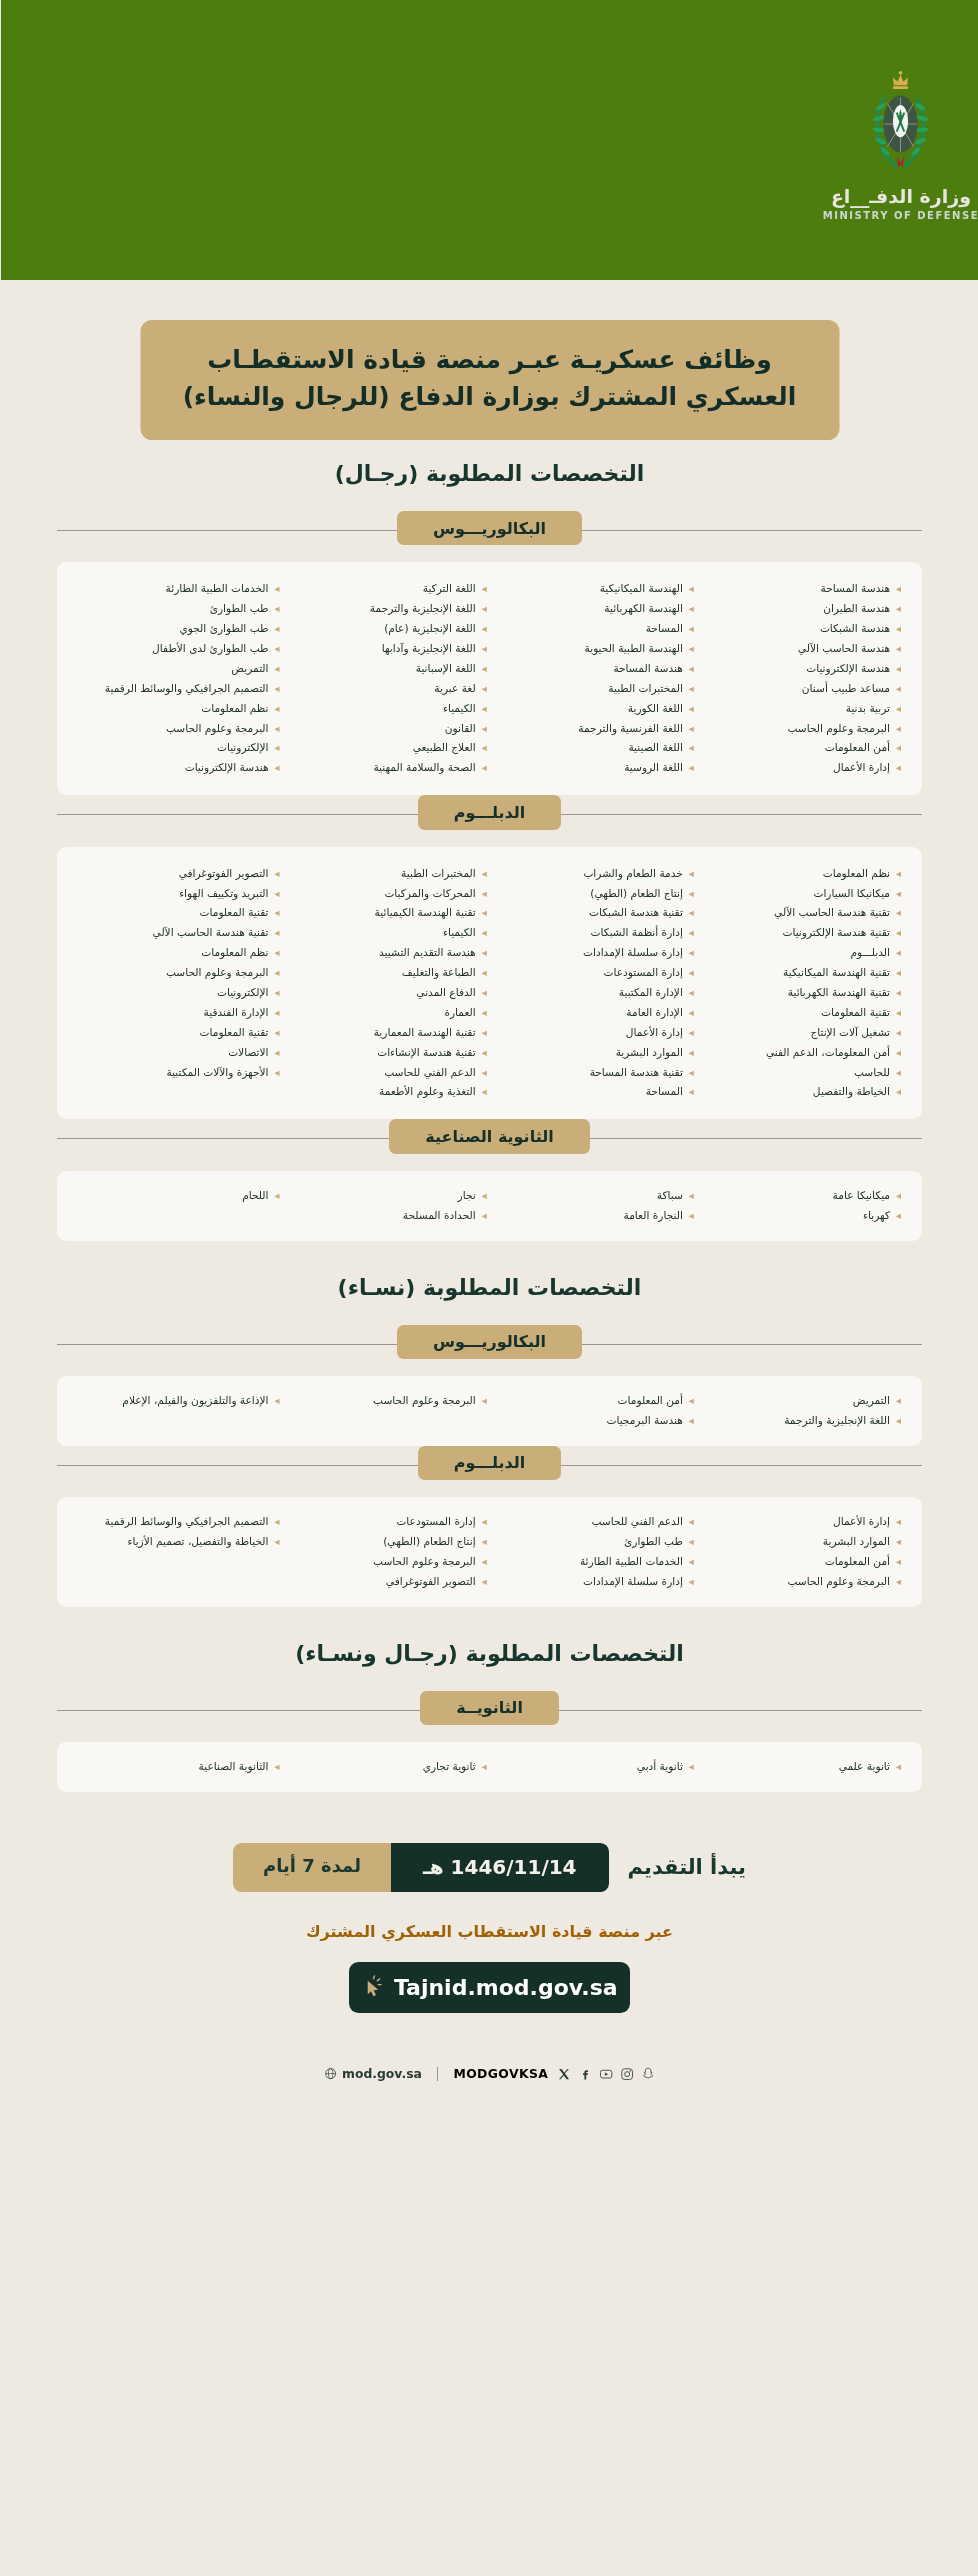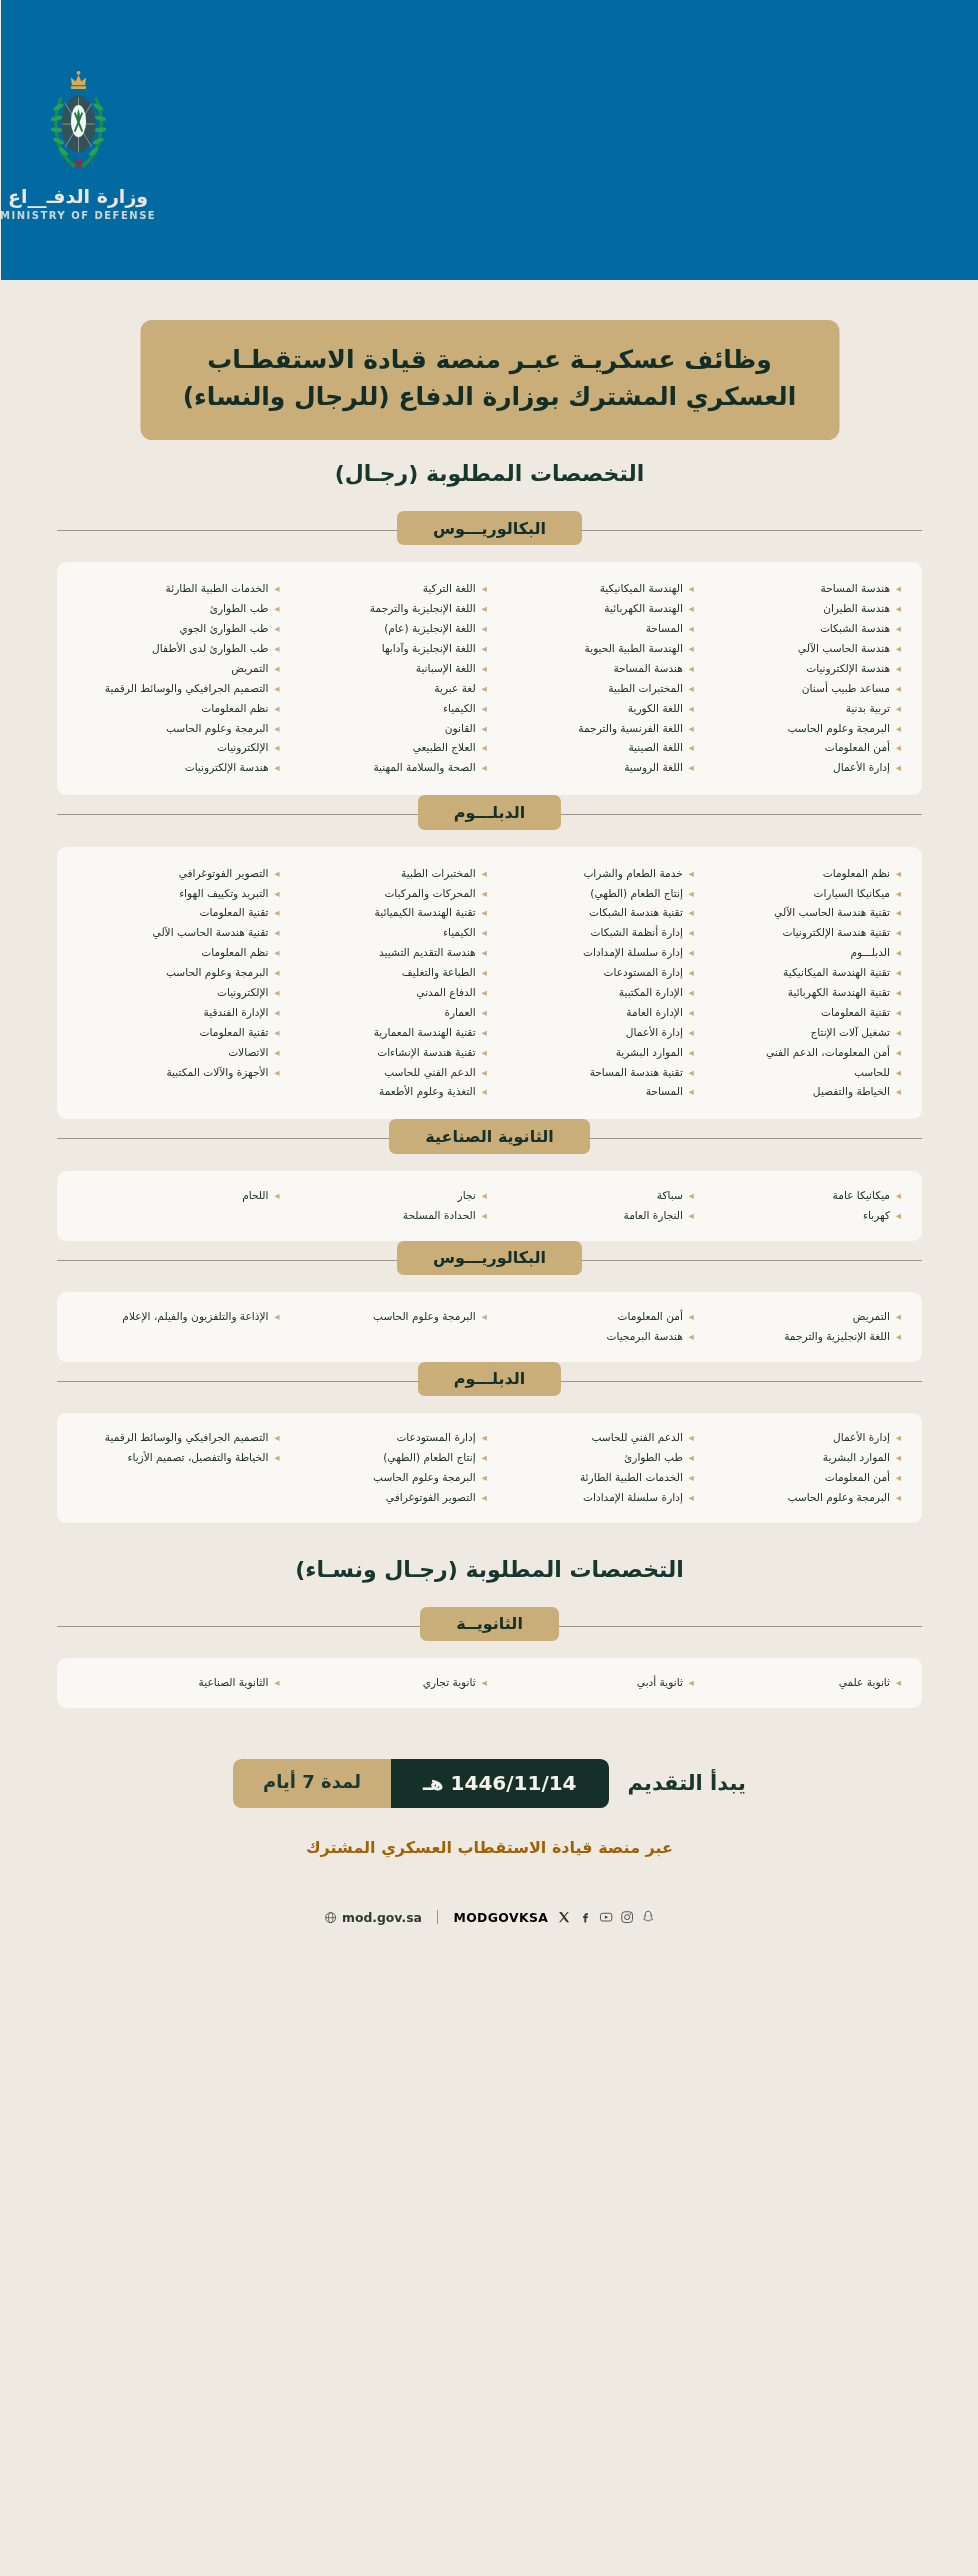--- a/index.html
+++ b/index.html
@@ -5,25 +5,25 @@
   * { box-sizing: border-box; margin: 0; padding: 0; }
   html, body {
     width: 979px;
     background: #efeae1;
     font-family: "DejaVu Sans", "Liberation Sans", sans-serif;
   }
   body { width: 979px; min-height: 2576px; position: relative; overflow-x: hidden; }
 
   
   .header-band {
-    background: #0369a1;
+    background: #4d7c0f;
     height: 280px;
     display: flex;
     flex-direction: column;
-    align-items: flex-end;
+    align-items: flex-start;
     justify-content: center;
     position: relative;
   }
   .logo-wrap { display:flex; flex-direction:column; align-items:center; margin-top:9.5px;}
   .emblem { width: 91px; height: 112px; }
   .logo-ar {
     color: #e9e6df; font-size: 19px; letter-spacing: 1.9px;
     margin-top: 3.8px; font-weight: 600;
   }
   .logo-en {
@@ -628,20 +628,21 @@
             <span class="item-text">الحدادة المسلحة</span>
           </div>
         </div>
         <div class="col c4">
           <div class="item">
             <span class="bullet">◂</span>
             <span class="item-text">اللحام</span>
           </div>
         </div>
       </div>
+      <div class="section-title">التخصصات المطلوبة (نسـاء)</div>
       <div class="degree-head">
         <div class="degree-pill">البكالوريـــوس</div>
       </div>
       <div class="card compact">
         <div class="col c1">
           <div class="item">
             <span class="bullet">◂</span>
             <span class="item-text">التمريض</span>
           </div>
           <div class="item">
@@ -776,20 +777,31 @@
   <div class="apply-row">
     <div class="apply-label">يبدأ التقديم</div>
     <div class="date-chip">
       <div class="dark">1446/11/14 هـ</div>
       <div class="light">لمدة 7 أيام</div>
     </div>
   </div>
 
   <div class="via-line">عبر منصة قيادة الاستقطاب العسكري المشترك</div>
 
+  <div class="url-btn">
+    <div class="url-text">Tajnid.mod.gov.sa</div>
+    <svg class="cursor-ic" viewBox="0 0 24 26">
+      <path d="M7 6 L7 20 L10.5 16.8 L13 22 L15.6 20.8 L13.2 15.8 L18 15.4 Z" fill="#c9ae79"></path>
+      <g stroke="#c9ae79" stroke-width="1.5" stroke-linecap="round">
+        <line x1="13" y1="4" x2="14" y2="1"></line>
+        <line x1="17" y1="6" x2="19.5" y2="4"></line>
+        <line x1="18" y1="10" x2="21" y2="10"></line>
+      </g>
+    </svg>
+  </div>
 
   <div class="social-row">
     <div class="social-icons">
       <svg viewBox="0 0 24 24">
           <path d="M12 2c3 0 4.6 2 4.6 4.6 0 1-.1 1.9-.1 2.3.4.2.9.2 1.4 0 .6-.2 1.1.5.6 1-.5.4-1.5.7-1.8 1.1-.3.5.9 2.6 2.8 3.4.5.2.4.8-.2 1-.6.2-1.4.2-1.6.6-.2.3 0 .9-.5 1-.6.1-1.6-.2-2.6.2-.8.3-1.5 1.3-2.6 1.3s-1.8-1-2.6-1.3c-1-.4-2-.1-2.6-.2-.5-.1-.3-.7-.5-1-.2-.4-1-.4-1.6-.6-.6-.2-.7-.8-.2-1 1.9-.8 3.1-2.9 2.8-3.4-.3-.4-1.3-.7-1.8-1.1-.5-.5 0-1.2.6-1 .5.2 1 .2 1.4 0 0-.4-.1-1.3-.1-2.3C7.4 4 9 2 12 2z" fill="none" stroke="#2c3b35" stroke-width="1.3"></path>
         </svg>
       <svg viewBox="0 0 24 24">
           <rect x="3" y="3" width="18" height="18" rx="5" fill="none" stroke="#2c3b35" stroke-width="1.4"></rect>
           <circle cx="12" cy="12" r="4.2" fill="none" stroke="#2c3b35" stroke-width="1.4"></circle>
           <circle cx="17.2" cy="6.8" r="1.2" fill="#2c3b35"></circle>

